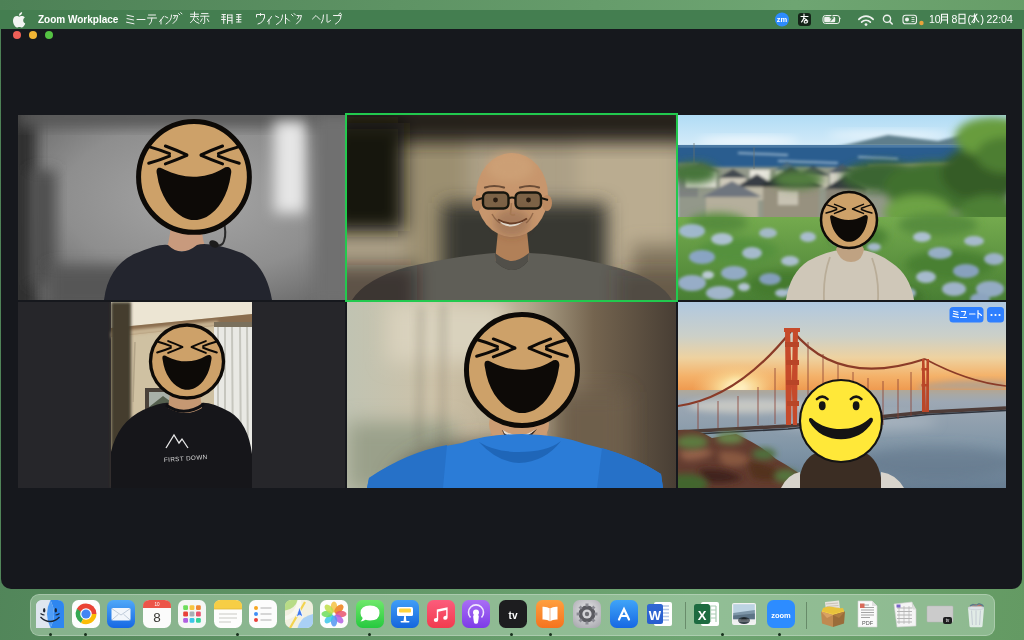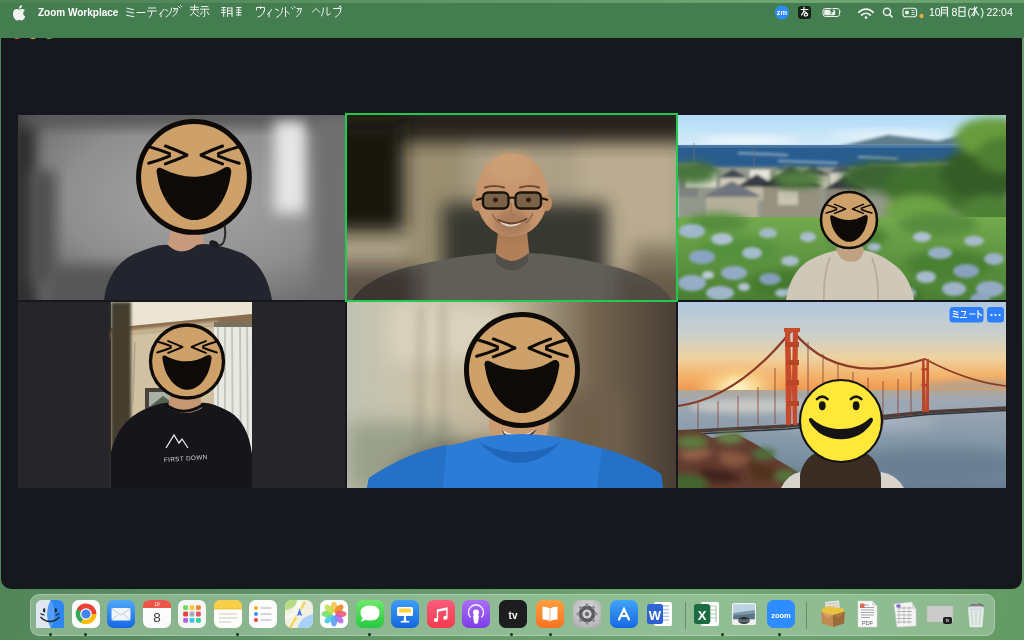--- a/index.html
+++ b/index.html
@@ -1,17 +1,17 @@
 <!DOCTYPE html>
 <html><head>
 <meta charset="utf-8">
 <style>
 html,body{margin:0;padding:0}
 #s{position:relative;width:1024px;height:640px;overflow:hidden;background:linear-gradient(100deg,#4d8156 0%,#5e9364 35%,#6ea572 70%,#649a63 100%);font-family:"Liberation Sans",sans-serif}
-#mb{position:absolute;top:3px;left:0;width:1024px;height:35px;background:#447e50}
+#mb{position:absolute;top:10px;left:0;width:1024px;height:19px;background:#447e50}
 #win{position:absolute;left:1px;top:19px;width:1021px;height:570px;background:#16181d;border-radius:10px}
 .tl{position:absolute;top:12px;width:8px;height:8px;border-radius:50%}
 .tile{position:absolute;overflow:hidden}
 .tile svg{position:absolute;left:0;top:0;display:block}
 #dock{position:absolute;left:30px;top:594px;width:965px;height:42px;background:rgba(173,209,176,0.58);border:1px solid rgba(255,255,255,0.25);border-radius:9px;box-sizing:border-box}
 .di{position:absolute;top:5px;width:28px;height:28px}
 .dot{position:absolute;top:38px;width:3px;height:3px;border-radius:50%;background:#17301c}
 .dsep{position:absolute;top:7px;width:1px;height:27px;background:rgba(30,50,30,0.35)}
 </style>
 </head>

